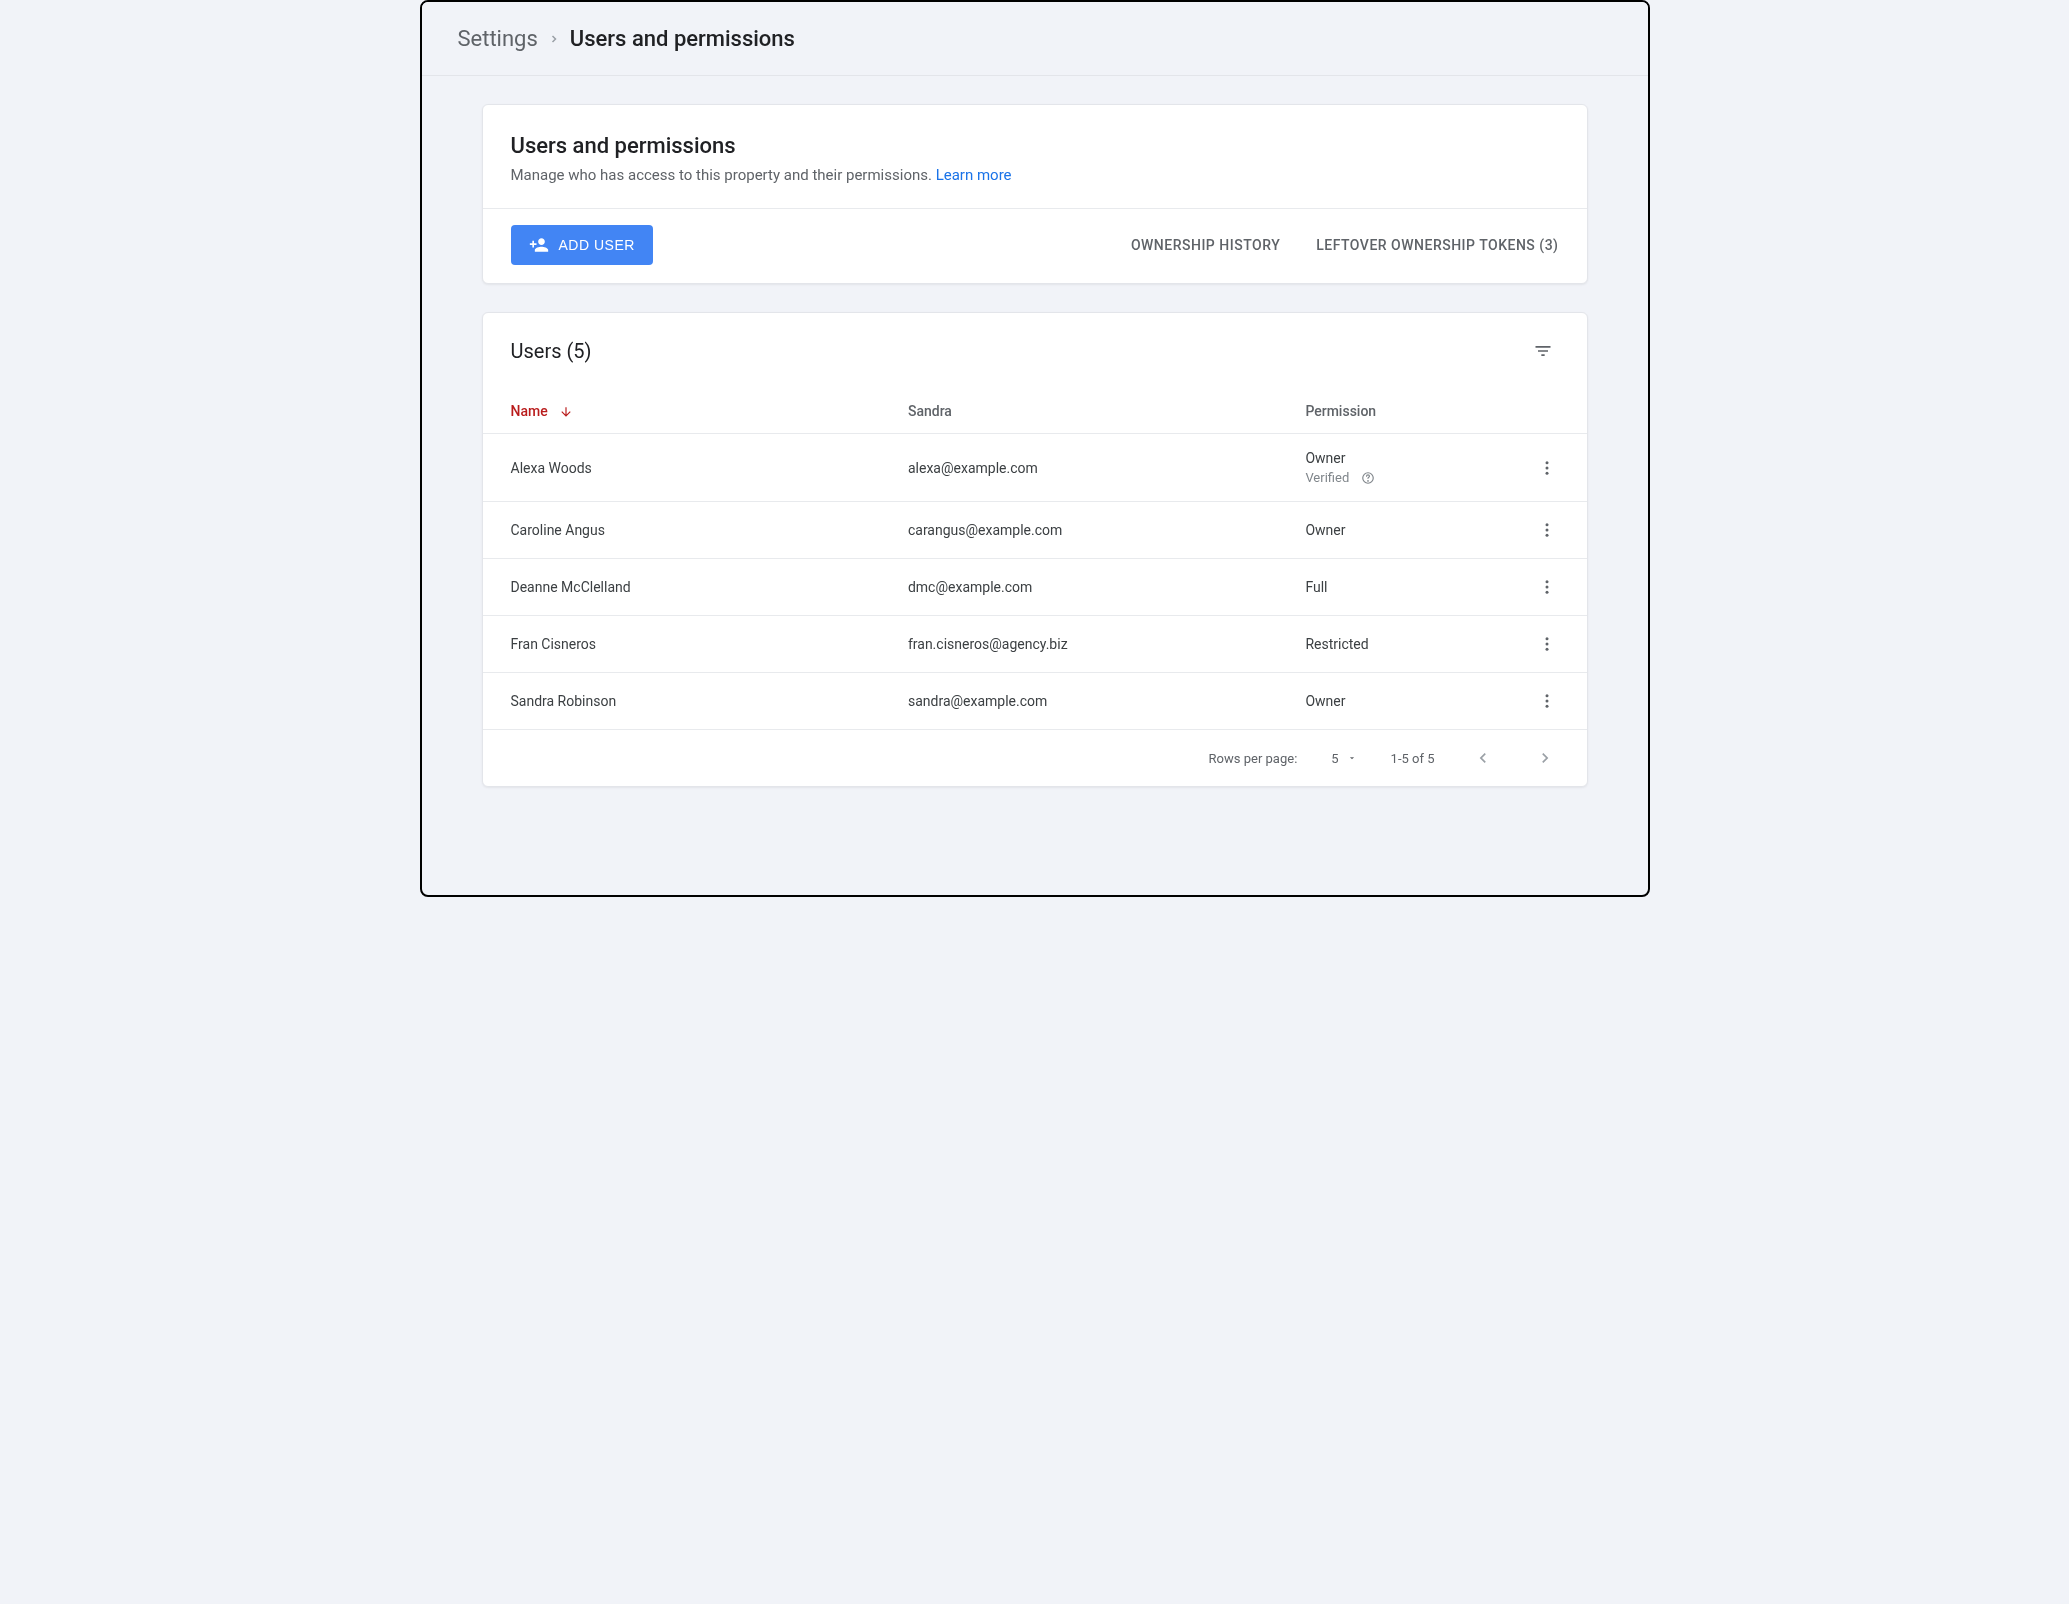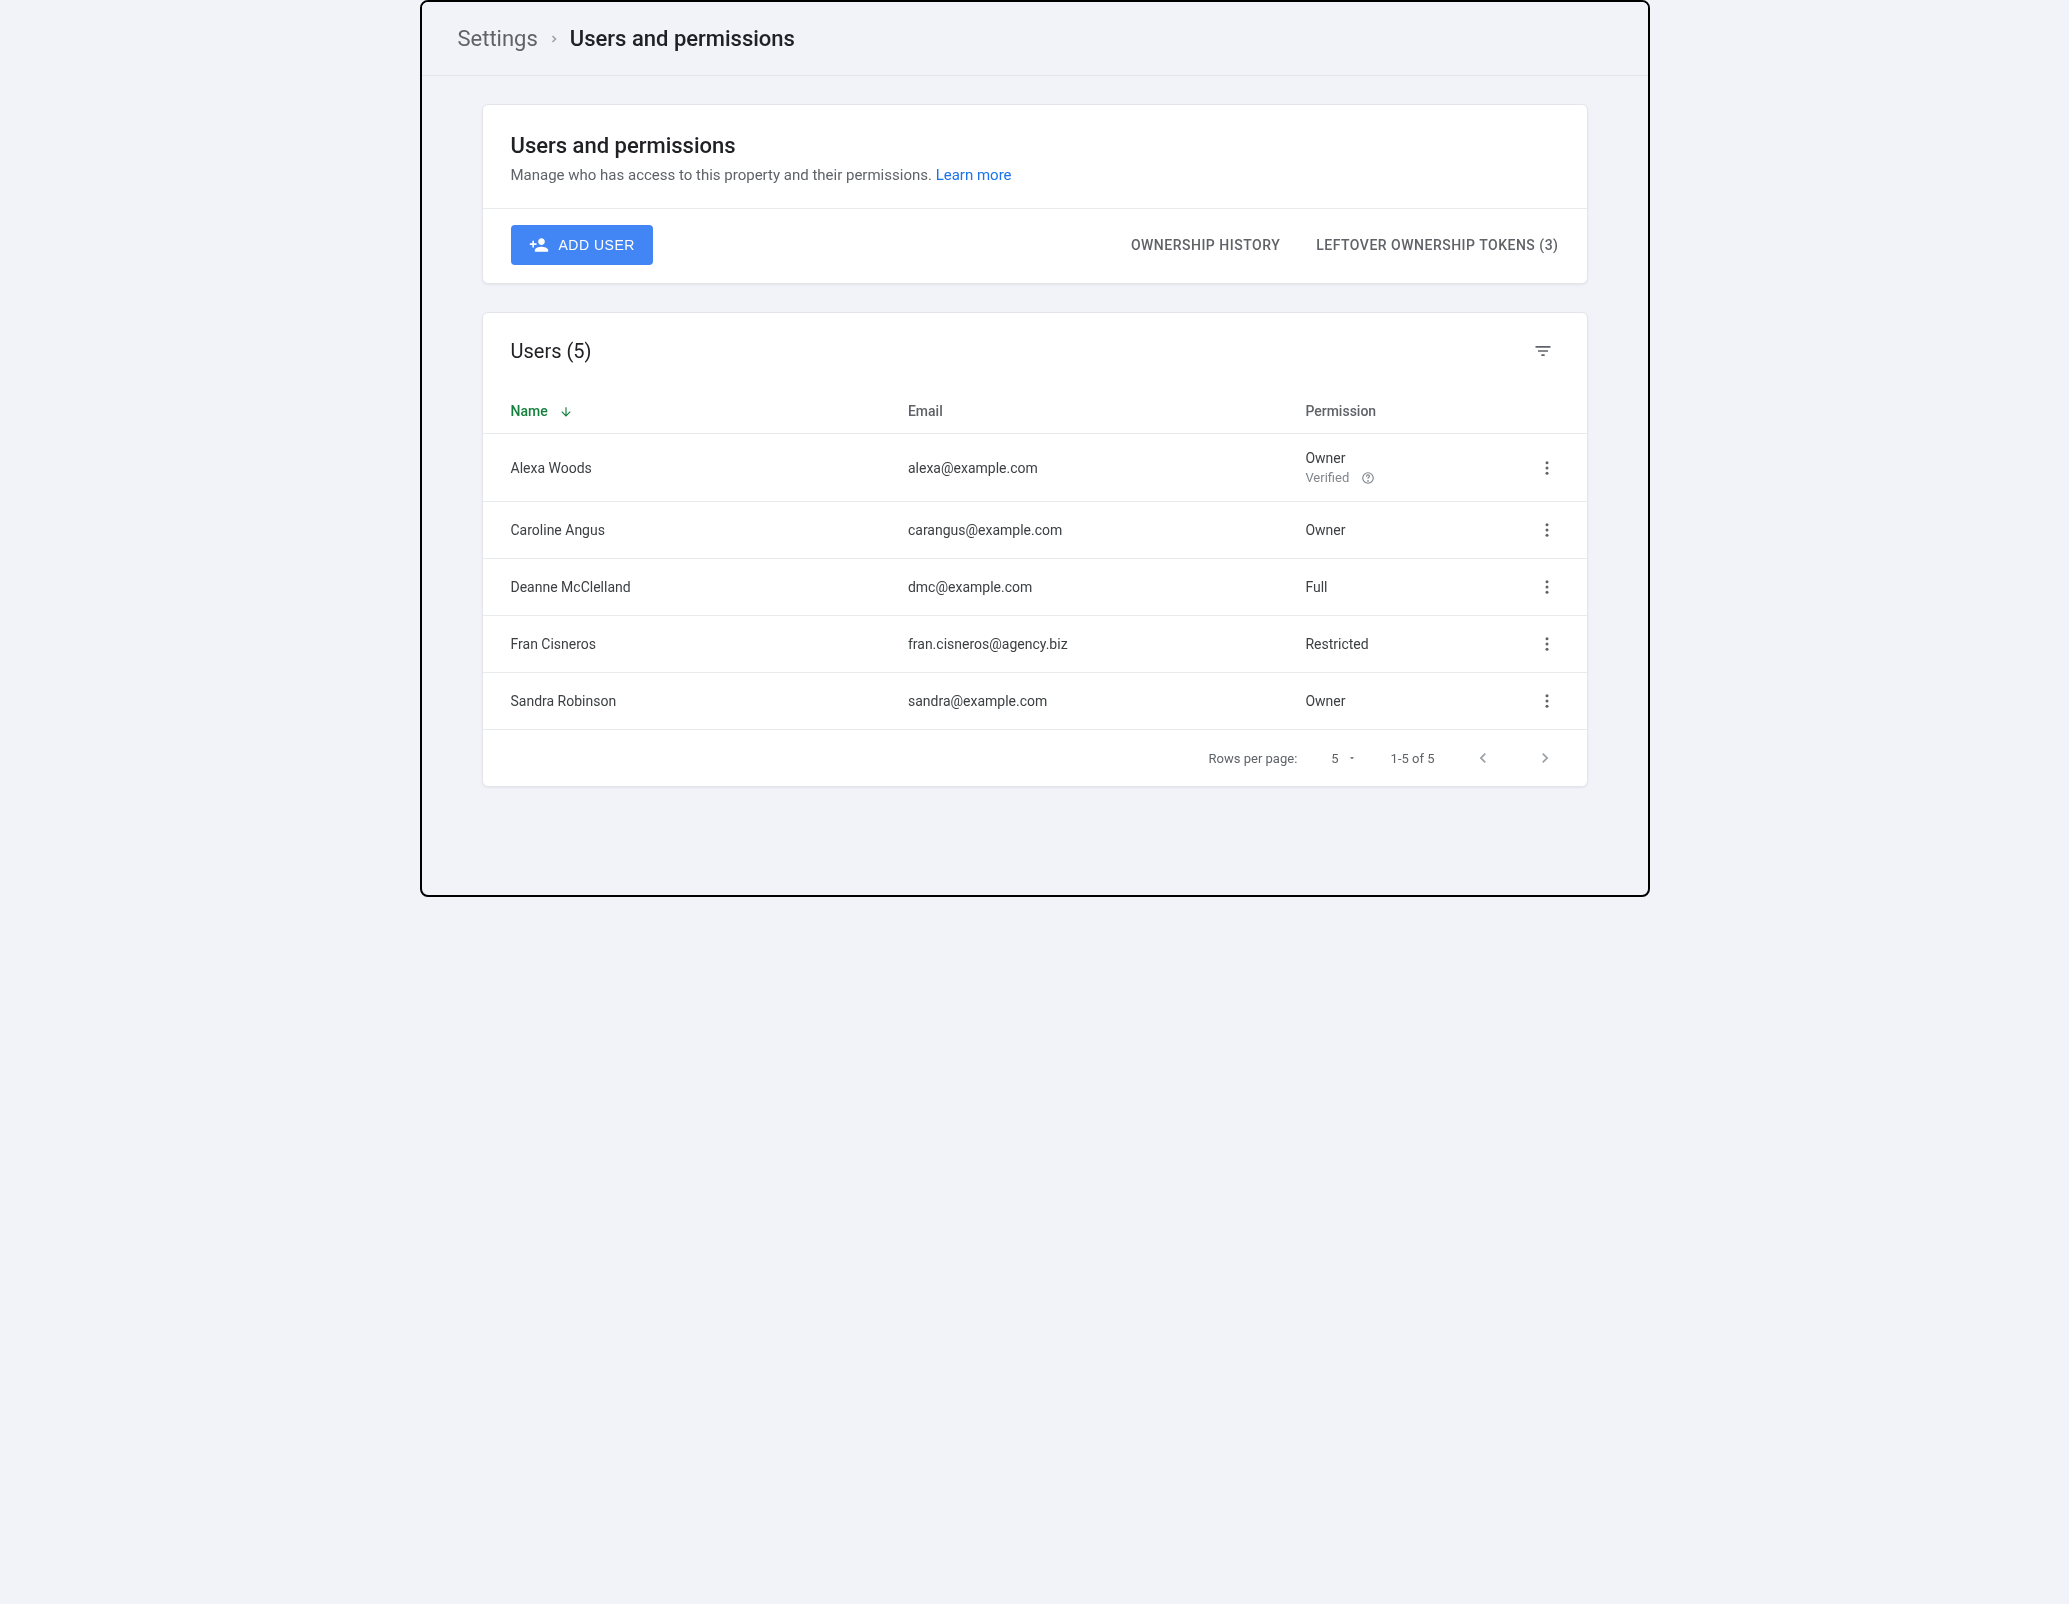--- a/index.html
+++ b/index.html
@@ -128,21 +128,21 @@
     font-size: 14px;
     vertical-align: middle;
   }
   .users-table th {
     font-weight: 500;
     color: #5f6368;
     padding-top: 22px;
     padding-bottom: 14px;
   }
   .users-table th.sorted {
-    color: #15803d;
+    color: #b91c1c;
   }
   .sort-icon {
     display: inline-flex;
     vertical-align: middle;
     margin-left: 8px;
   }
   .col-name { width: 36%; }
   .col-email { width: 36%; }
   .col-perm { width: 20%; }
   .col-actions { width: 8%; text-align: right; }
@@ -243,21 +243,21 @@
         <thead>
           <tr>
             <th class="col-name sorted">
               <span>Name</span>
               <span class="sort-icon">
                 <svg width="14" height="14" viewBox="0 0 24 24" fill="currentColor">
                     <path d="M20 12l-1.41-1.41L13 16.17V4h-2v12.17l-5.58-5.59L4 12l8 8 8-8z"></path>
                   </svg>
               </span>
             </th>
-            <th class="col-email">Email</th>
+            <th class="col-email">Sandra</th>
             <th class="col-perm">Permission</th>
             <th class="col-actions"></th>
           </tr>
         </thead>
         <tbody id="users-tbody">
             <tr>
               <td class="col-name">Alexa Woods</td>
               <td class="col-email">alexa@example.com</td>
               <td class="col-perm">
                 <div>Owner</div>

